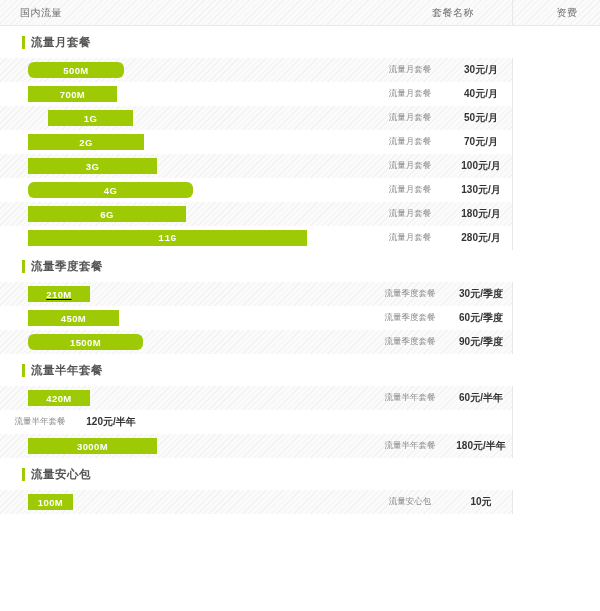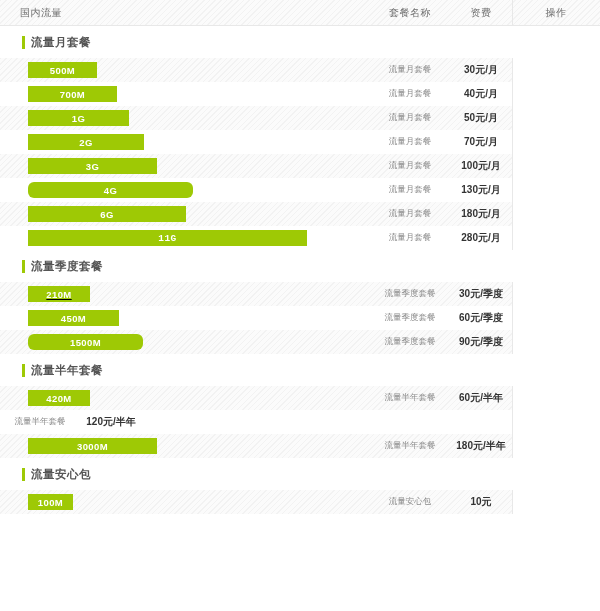--- a/index.html
+++ b/index.html
@@ -26,20 +26,21 @@
         rgba(0,0,0,0) 4px);
   }
 
   
   .thead{
     position:relative;
     display:flex;
     align-items:center;
     height:26px;
     border-bottom:1px solid #e8e8e8;
+    gap:43px;
   }
   .thead .cell{
     font-size:10px;
     color:#6e6e6e;
     text-align:center;
     letter-spacing:.5px;
     white-space:nowrap;
   }
   .col-name{ flex:0 0 370px; padding-left:20px; text-align:left !important; }
   .col-pkg { flex:0 0 80px; }
@@ -142,21 +143,21 @@
     <div class="vsep"></div>
   </div>
 
   <div id="tbody">
       <div class="section-title">
         <span class="tick"></span>
         <span class="ttext">流量月套餐</span>
       </div>
       <div class="row hatch">
         <div class="barcell">
-          <div class="bar" style="width: 69px;">
+          <div class="bar" style="width: 96px; border-radius: 6px;">
             <span class="blabel">500M</span>
           </div>
         </div>
         <div class="pkgcell">流量月套餐</div>
         <div class="feecell">30元/月</div>
         <div class="actcell"></div>
         <div class="vsep"></div>
       </div>
       <div class="row">
         <div class="barcell">
@@ -164,21 +165,21 @@
             <span class="blabel">700M</span>
           </div>
         </div>
         <div class="pkgcell">流量月套餐</div>
         <div class="feecell">40元/月</div>
         <div class="actcell"></div>
         <div class="vsep"></div>
       </div>
       <div class="row hatch">
         <div class="barcell">
-          <div class="bar" style="width: 101px;">
+          <div class="bar" style="width: 85px; margin-left: 20px;">
             <span class="blabel">1G</span>
           </div>
         </div>
         <div class="pkgcell">流量月套餐</div>
         <div class="feecell">50元/月</div>
         <div class="actcell"></div>
         <div class="vsep"></div>
       </div>
       <div class="row">
         <div class="barcell">

